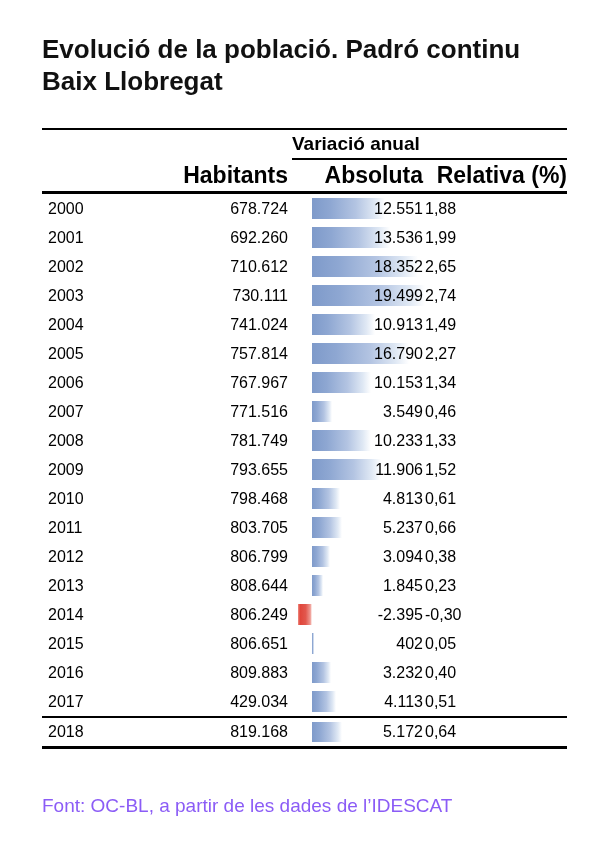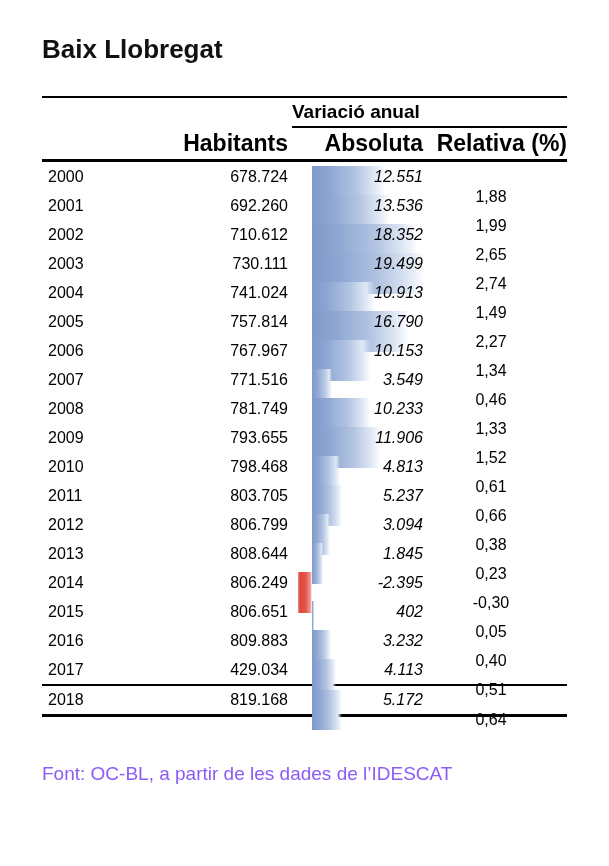--- a/index.html
+++ b/index.html
@@ -31,34 +31,35 @@
   .hcell{font-weight:bold;font-size:23px;}
   .r{text-align:right;}
   .habitants-h{padding-right:0;}
   .absoluta-h{padding-right:2px;}
   .relativa-h{padding-right:0;}
   .trow{height:29px;line-height:29px;font-size:16px;}
   .trow.last-row{border-top:2px solid #000;border-bottom:3px solid #000;height:28px;line-height:28px;}
   .year-cell{padding-left:6px;}
   .hab-cell{text-align:right;}
   .abs-cell{position:relative;text-align:right;padding-right:2px;}
-  .abs-text{position:relative;z-index:2;font-style:italic;}
+  .abs-text{position:relative;z-index:2;}
   .bar-track{position:absolute;left:10px;right:0;top:4px;bottom:4px;z-index:1;}
   .dbar{position:absolute;top:0;bottom:0;}
   .dbar.pos{background:linear-gradient(to right,#7e9aca 0%,#8ea7d2 25%,#b3c4e2 60%,#dfe8f4 86%,rgba(255,255,255,0) 100%);}
   .dbar.neg{background:linear-gradient(to right,#ef8d84 0%,#e0453a 15%,#e2574d 55%,#ef9a92 88%,rgba(255,255,255,0) 100%);}
-  .rel-cell{text-align:center;padding-right:10px;margin-top:20px;}
+  .rel-cell{text-align:left;padding-right:10px;}
   .footer{margin:46px 42px 0 42px;font-size:19px;line-height:22px;color:#8b5cf6;}
 </style>
 </head>
 <body>
 
 <div class="page">
 
   <div class="title-block">
+    <div class="title-line">Evolució de la població. Padró continu</div>
     <div class="title-line">Baix Llobregat</div>
   </div>
 
   <div class="table-wrap">
 
     <div class="grid rule-top ghead-row1">
       <div class="group-cell">Variació anual</div>
     </div>
 
     <div class="grid ghead-row2">

